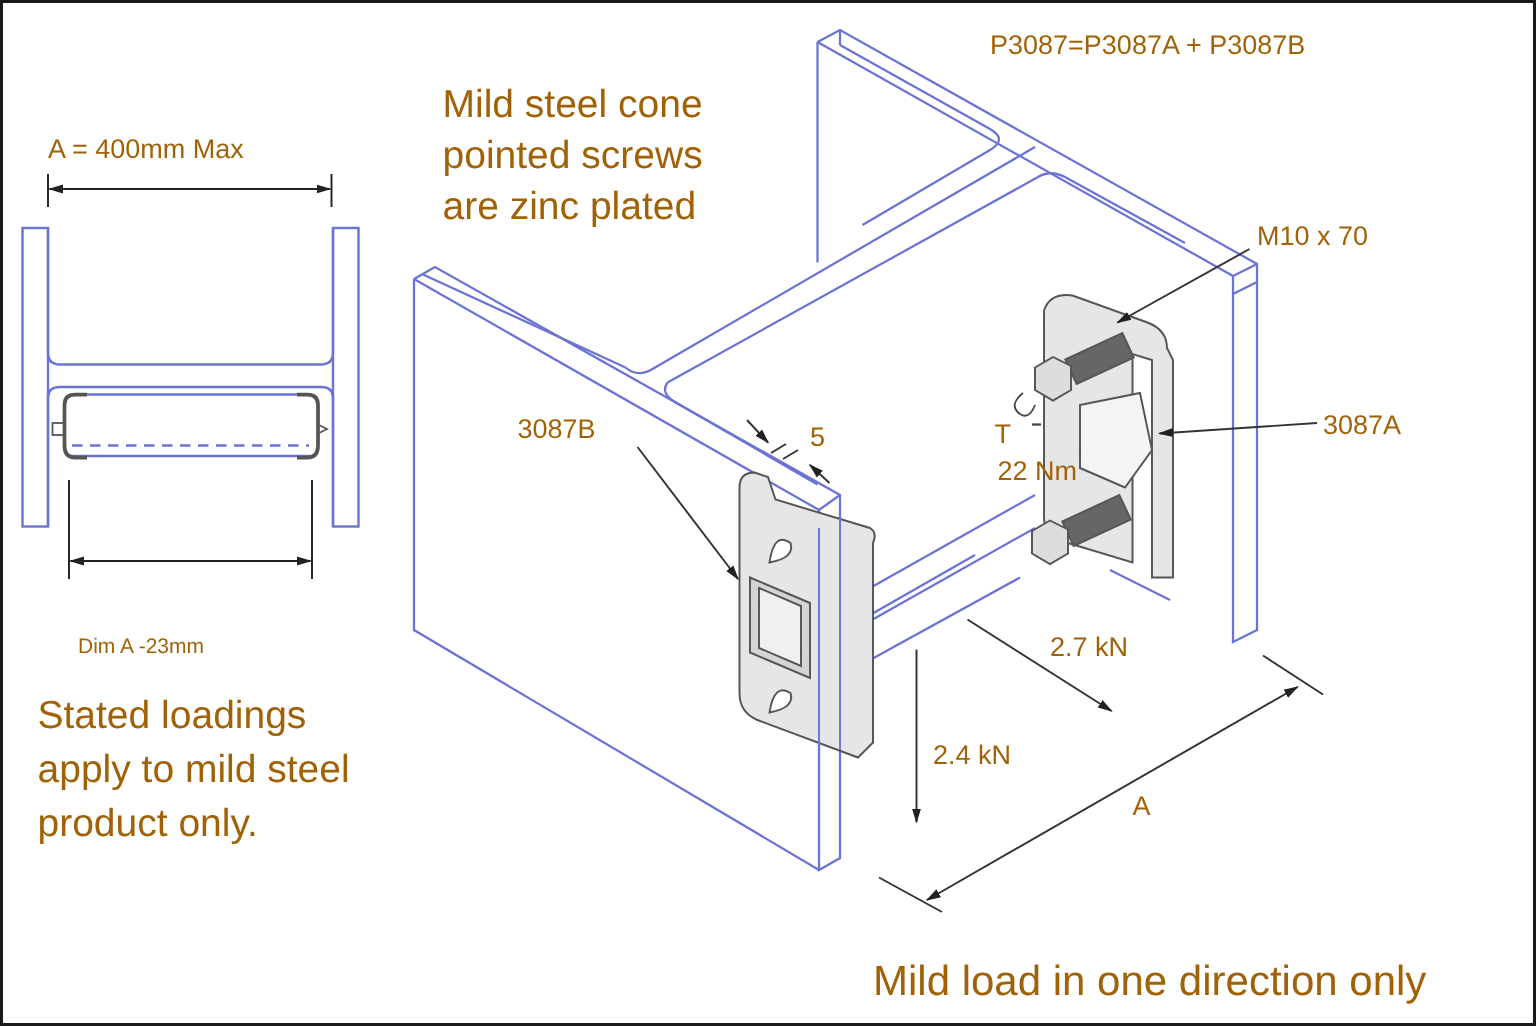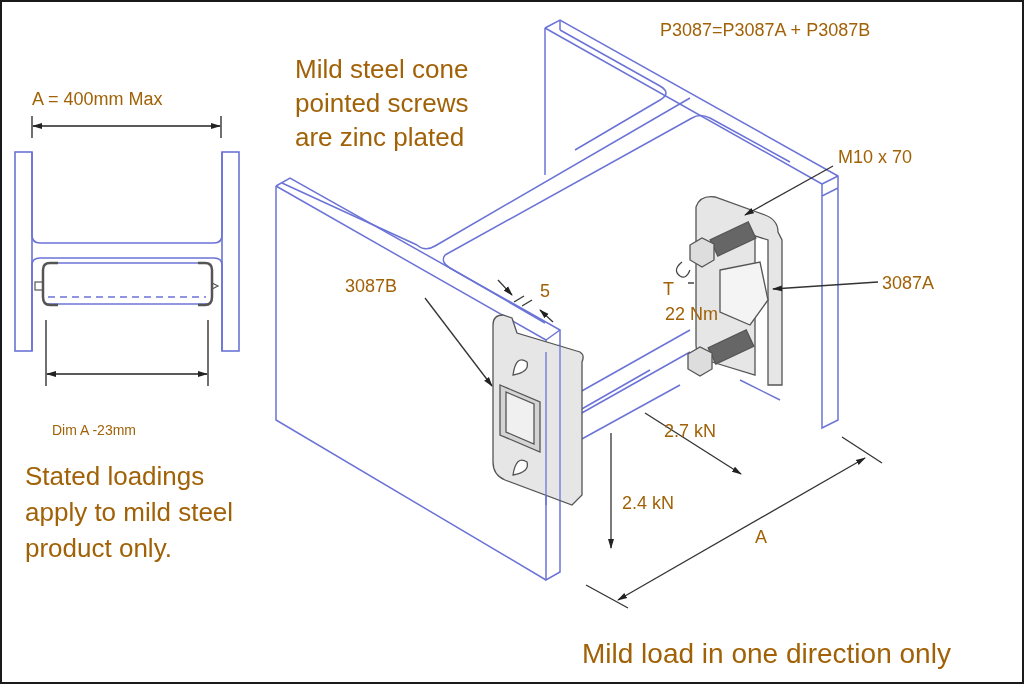--- a/index.html
+++ b/index.html
@@ -154,17 +154,17 @@
   <div class="lbl lbl-lg" style="left:25px; top:495px;">apply to mild steel</div>
   <div class="lbl lbl-lg" style="left:25px; top:531px;">product only.</div>
 </div>
 
 <div class="lbl lbl-md" style="left:345px; top:277px;">3087B</div>
 <div class="lbl lbl-md" style="left:540px; top:282px;">5</div>
 <div class="lbl lbl-md" style="left:838px; top:148px;">M10 x 70</div>
 <div class="lbl lbl-md" style="left:882px; top:274px;">3087A</div>
 <div class="lbl lbl-md" style="left:663px; top:280px;">T</div>
 <div class="lbl lbl-md" style="left:617px; top:305px;margin-left:48px;">22 Nm</div>
-<div class="lbl lbl-md" style="left:664px; top:422px;">2.7 kN</div>
+<div class="lbl lbl-md" style="left:700px; top:422px;">2.7 kN</div>
 <div class="lbl lbl-md" style="left:622px; top:494px;">2.4 kN</div>
 <div class="lbl lbl-md" style="left:755px; top:528px;">A</div>
 
 <div class="lbl lbl-xl" style="left:582px; top:640px;">Mild load in one direction only</div>
 
 </body></html>

